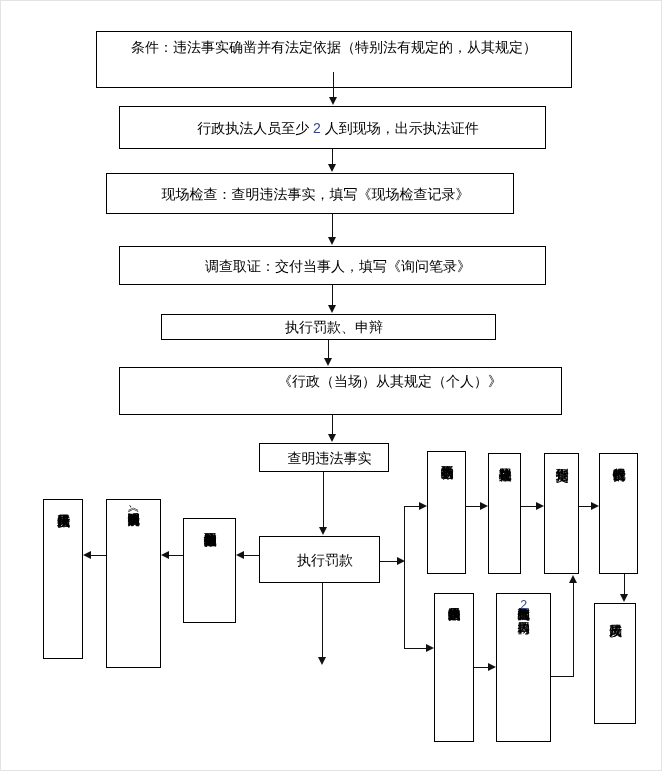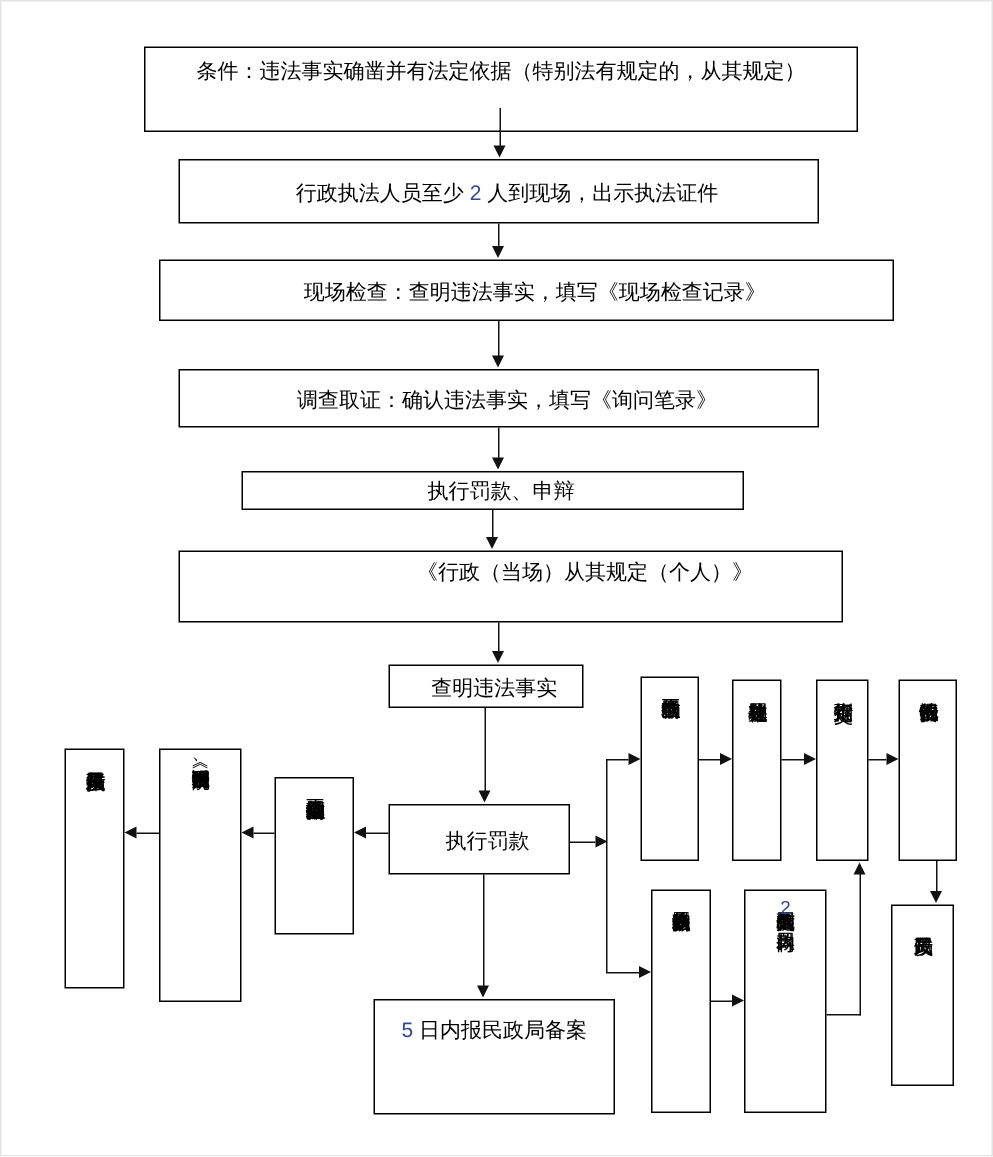--- a/index.html
+++ b/index.html
@@ -48,47 +48,44 @@
 <div id="canvas">
 
   <div class="hbox topcenter" style="left:95px;top:30px;width:476px;height:57px;padding-top:5px;">
     <span>条件：违法事实确凿并有法定依据（特别法有规定的，从其规定）</span>
   </div>
 
   <div class="hbox center" style="left:118px;top:105px;width:427px;height:43px;">
     <span><span>行政执法人员至少 </span><span class="num">2</span><span> 人到现场，出示执法证件</span></span>
   </div>
 
-  <div class="hbox center" style="left:105px;top:172px;width:490px;height:41px;">
+  <div class="hbox center" style="left:105px;top:172px;width:408px;height:41px;">
     <span>现场检查：查明违法事实，填写《现场检查记录》</span>
   </div>
 
   <div class="hbox center" style="left:118px;top:245px;width:427px;height:39px;">
-    <span>调查取证：确认违法事实，填写《询问笔录》</span>
+    <span>调查取证：交付当事人，填写《询问笔录》</span>
   </div>
 
   <div class="hbox center" style="left:160px;top:313px;width:335px;height:26px;">
     <span>执行罚款、申辩</span>
   </div>
 
   <div class="hbox" style="left:118px;top:366px;width:443px;height:48px;padding-top:3px;line-height:21px;">
     <div class="dec-line2">《行政（当场）从其规定（个人）》</div>
   </div>
 
   <div class="hbox center" style="left:258px;top:442px;width:130px;height:29px;">
     <span>查明违法事实</span>
   </div>
 
   <div class="hbox center" style="left:258px;top:535px;width:121px;height:47px;">
     <span>执行罚款</span>
   </div>
 
-  <div class="hbox topcenter" style="left:248px;top:665px;width:161px;height:77px;padding-top:9px;">
-    <span><span class="num">5</span><span> 日内报民政局备案</span></span>
-  </div>
 
   <div class="vbox" style="left:182px;top:517px;width:53px;height:105px;">
     <span class="vtext">被处罚单位拒不缴纳罚款的</span>
   </div>
 
   <div class="vbox f12" style="left:105px;top:498px;width:55px;height:169px;">
     <span class="vtext">填写《强制执法申请书》申请法院强制执法、</span>
   </div>
 
   <div class="vbox" style="left:42px;top:498px;width:40px;height:160px;">

